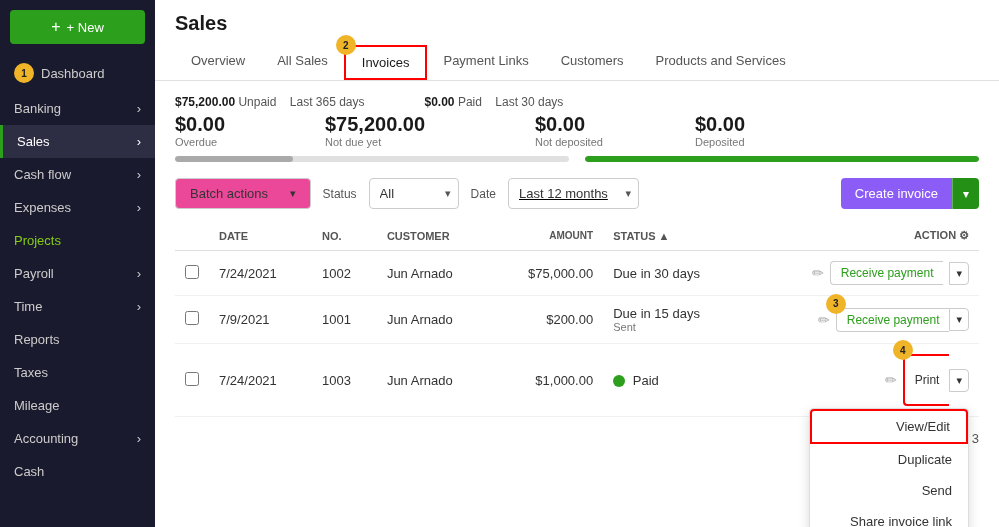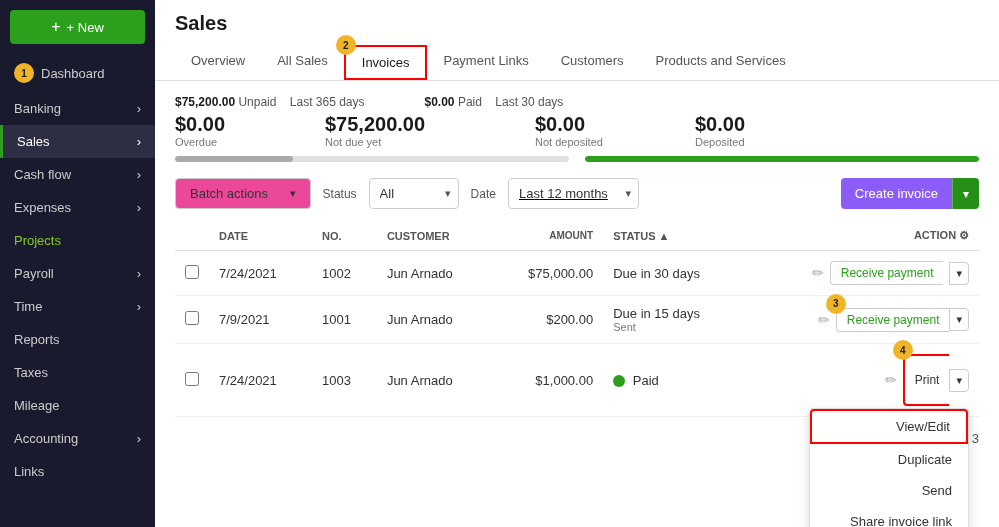--- a/index.html
+++ b/index.html
@@ -69,21 +69,21 @@
     <span>Mileage</span>
   </div>
 
   <div style="display:flex;align-items:center;justify-content:space-between;padding:9px 14px;color:#ccc;cursor:pointer;font-size:13px;">
     <span>Accounting</span>
     <span>›</span>
   </div>
 
 
   <div style="display:flex;align-items:center;padding:9px 14px;color:#ccc;cursor:pointer;font-size:13px;">
-    <span>Links</span>
+    <span>Cash</span>
   </div>
 
   <div style="display:flex;align-items:center;padding:9px 14px;color:#ccc;cursor:pointer;font-size:13px;">
     
   </div>
 </nav>
 
 <main style="flex:1;display:flex;flex-direction:column;background:white;overflow:hidden;">
 
   <div style="padding:12px 20px 0;border-bottom:1px solid #e0e0e0;">

